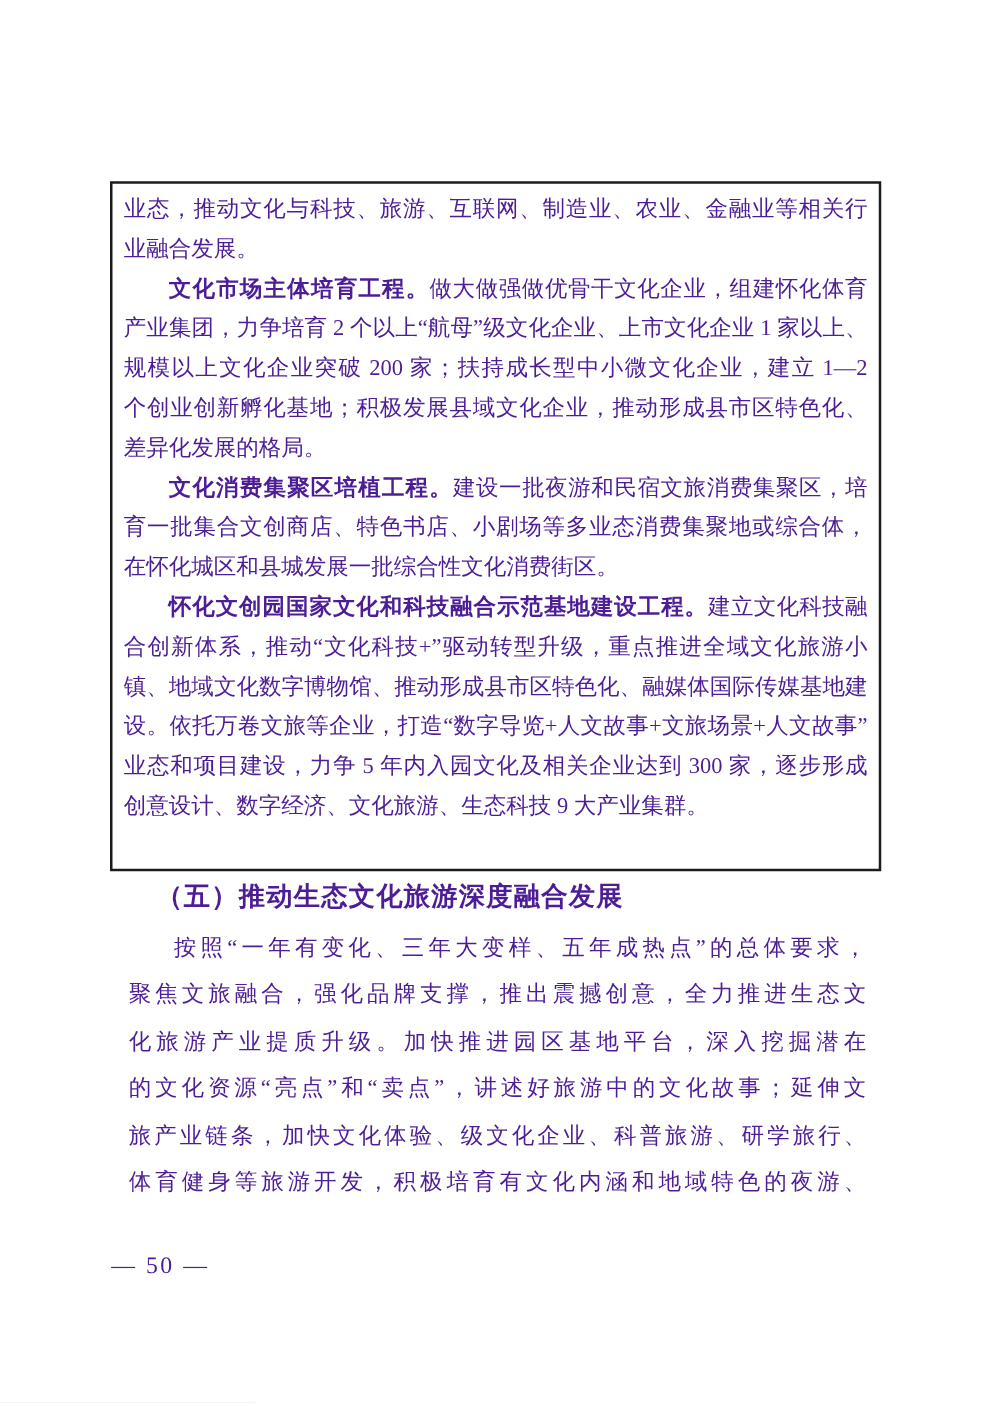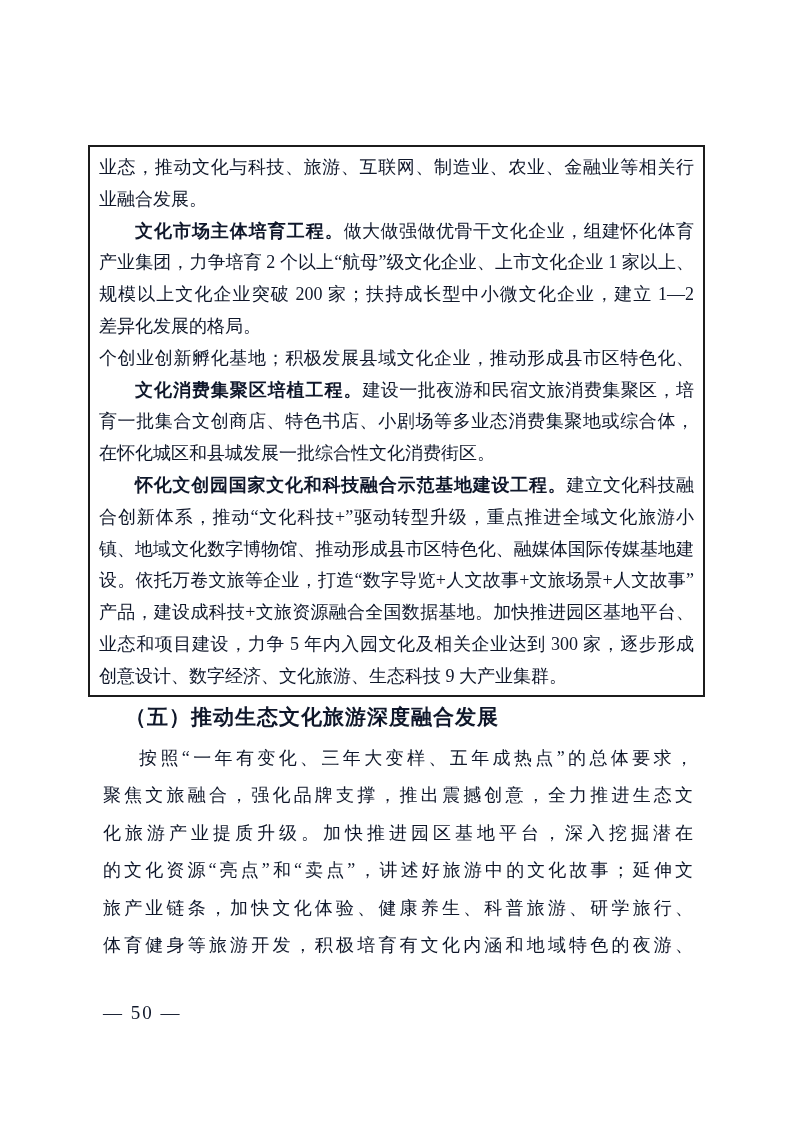--- a/index.html
+++ b/index.html
@@ -2,21 +2,21 @@
 <html lang="zh"><head>
 <meta charset="utf-8">
 <style>
   html, body { margin: 0; padding: 0; background: #e8e8e8; }
   .page {
     position: relative;
     width: 793px;
     height: 1122px;
     margin: 0 auto;
     background: #ffffff;
-    color: #0f172a;
+    color: #4c1d95;
     font-family: "Liberation Serif", "DejaVu Serif", serif;
     overflow: hidden;
   }
   
   .box {
     position: absolute;
     left: 88px;
     top: 145px;
     width: 617px;
     height: 552px;
@@ -61,59 +61,58 @@
   .body-text .line {
     font-size: 18px;
     line-height: 37.4px;
     text-align: justify;
     text-align-last: justify;
   }
   .body-text .line.first { text-indent: 36px; }
   
   .page-number {
     position: absolute;
-    left: 103px;
+    left: 89px;
     top: 1002px;
     font-size: 19px;
     letter-spacing: 2px;
   }
 </style>
 </head>
 <body>
 
 <div class="page">
 
   <div class="box">
     <div>
         <div class="line fill"><span>业态，推动文化与科技、旅游、互联网、制造业、农业、金融业等相关行</span></div>
         <div class="line"><span>业融合发展。</span></div>
         <div class="line para-start fill"><b>文化市场主体培育工程。</b><span>做大做强做优骨干文化企业，组建怀化体育</span></div>
         <div class="line fill"><span>产业集团，力争培育 2 个以上“航母”级文化企业、上市文化企业 1 家以上、</span></div>
         <div class="line fill"><span>规模以上文化企业突破 200 家；扶持成长型中小微文化企业，建立 1—2</span></div>
+        <div class="line fill"><span>个创业创新孵化基地；积极发展县域文化企业，推动形成县市区特色化、</span></div>
         <div class="line"><span>差异化发展的格局。</span></div>
-        <div class="line fill"><span>个创业创新孵化基地；积极发展县域文化企业，推动形成县市区特色化、</span></div>
         <div class="line para-start fill"><b>文化消费集聚区培植工程。</b><span>建设一批夜游和民宿文旅消费集聚区，培</span></div>
         <div class="line fill"><span>育一批集合文创商店、特色书店、小剧场等多业态消费集聚地或综合体，</span></div>
         <div class="line"><span>在怀化城区和县城发展一批综合性文化消费街区。</span></div>
         <div class="line para-start fill"><b>怀化文创园国家文化和科技融合示范基地建设工程。</b><span>建立文化科技融</span></div>
         <div class="line fill"><span>合创新体系，推动“文化科技+”驱动转型升级，重点推进全域文化旅游小</span></div>
         <div class="line fill"><span>镇、地域文化数字博物馆、推动形成县市区特色化、融媒体国际传媒基地建</span></div>
         <div class="line fill"><span>设。依托万卷文旅等企业，打造“数字导览+人文故事+文旅场景+人文故事”</span></div>
-        <div class="line fill"><span>产品，建设成科技+文旅资源融合全国数据基地。加快推进园区基地平台、</span></div>
         <div class="line fill"><span>业态和项目建设，力争 5 年内入园文化及相关企业达到 300 家，逐步形成</span></div>
         <div class="line"><span>创意设计、数字经济、文化旅游、生态科技 9 大产业集群。</span></div>
       </div>
   </div>
 
   <div class="section-heading">（五）推动生态文化旅游深度融合发展</div>
 
   <div class="body-text">
       <div class="line first">按照“一年有变化、三年大变样、五年成热点”的总体要求，</div>
       <div class="line">聚焦文旅融合，强化品牌支撑，推出震撼创意，全力推进生态文</div>
       <div class="line">化旅游产业提质升级。加快推进园区基地平台，深入挖掘潜在</div>
       <div class="line">的文化资源“亮点”和“卖点”，讲述好旅游中的文化故事；延伸文</div>
-      <div class="line">旅产业链条，加快文化体验、健康养生、科普旅游、研学旅行、</div>
+      <div class="line">旅产业链条，加快文化体验、级文化企业、科普旅游、研学旅行、</div>
       <div class="line">体育健身等旅游开发，积极培育有文化内涵和地域特色的夜游、</div>
     </div>
 
   <div class="page-number">— 50 —</div>
 
 </div>
 
 </body></html>

